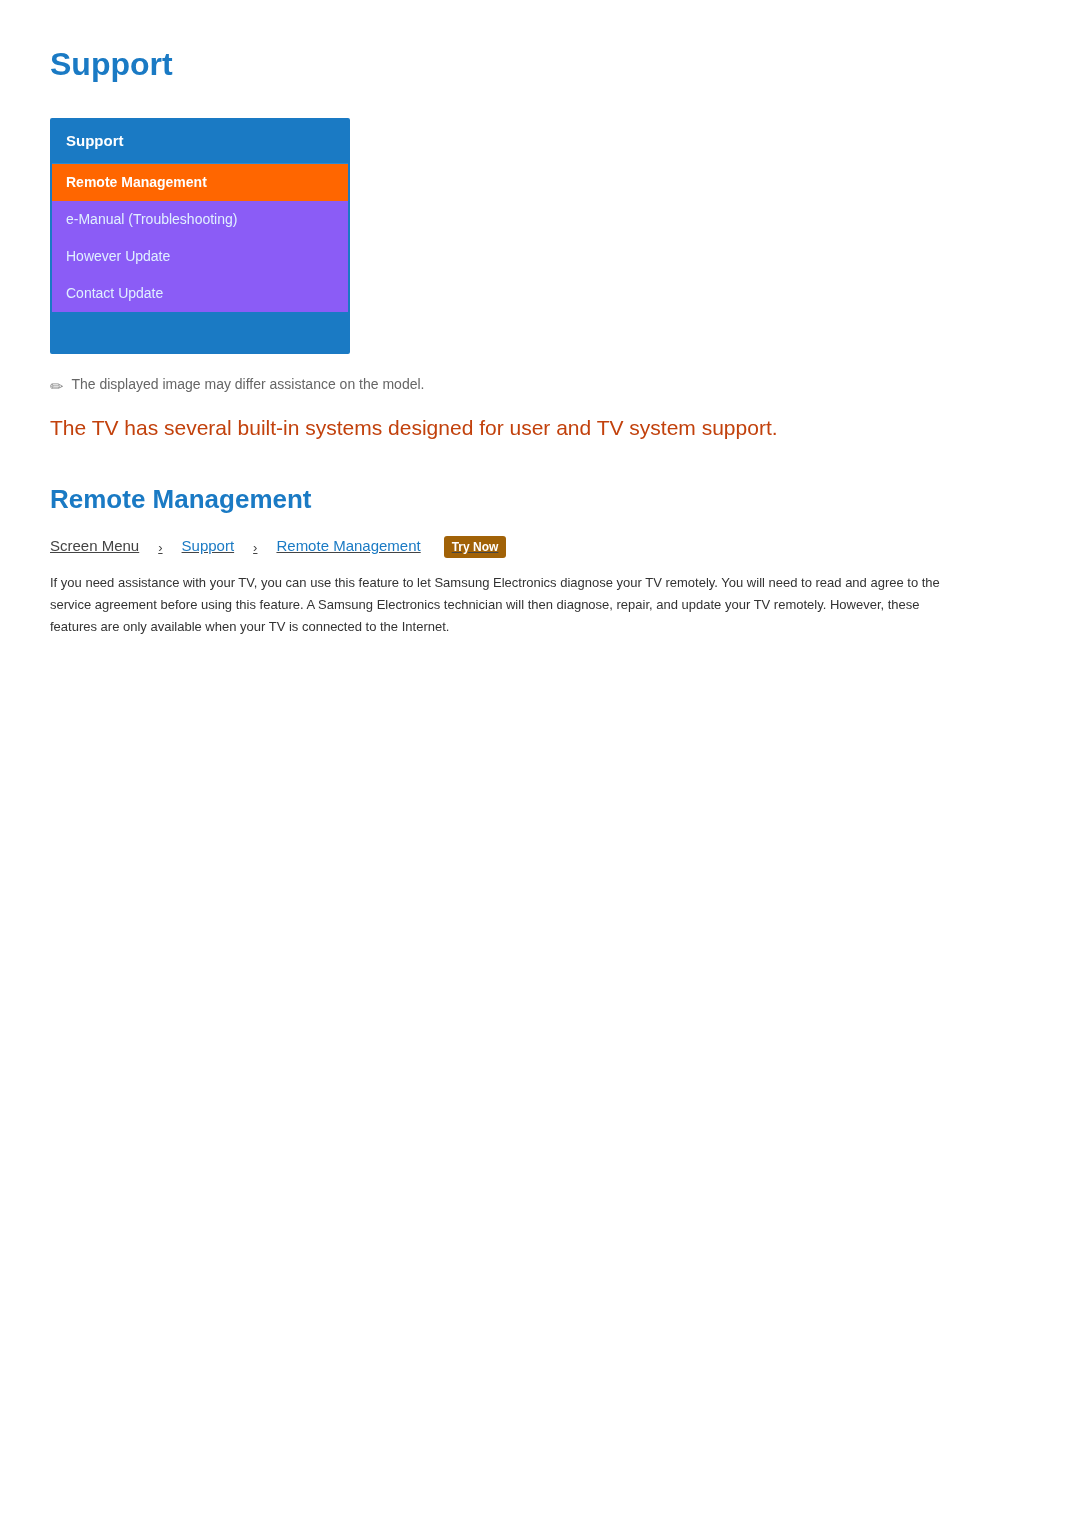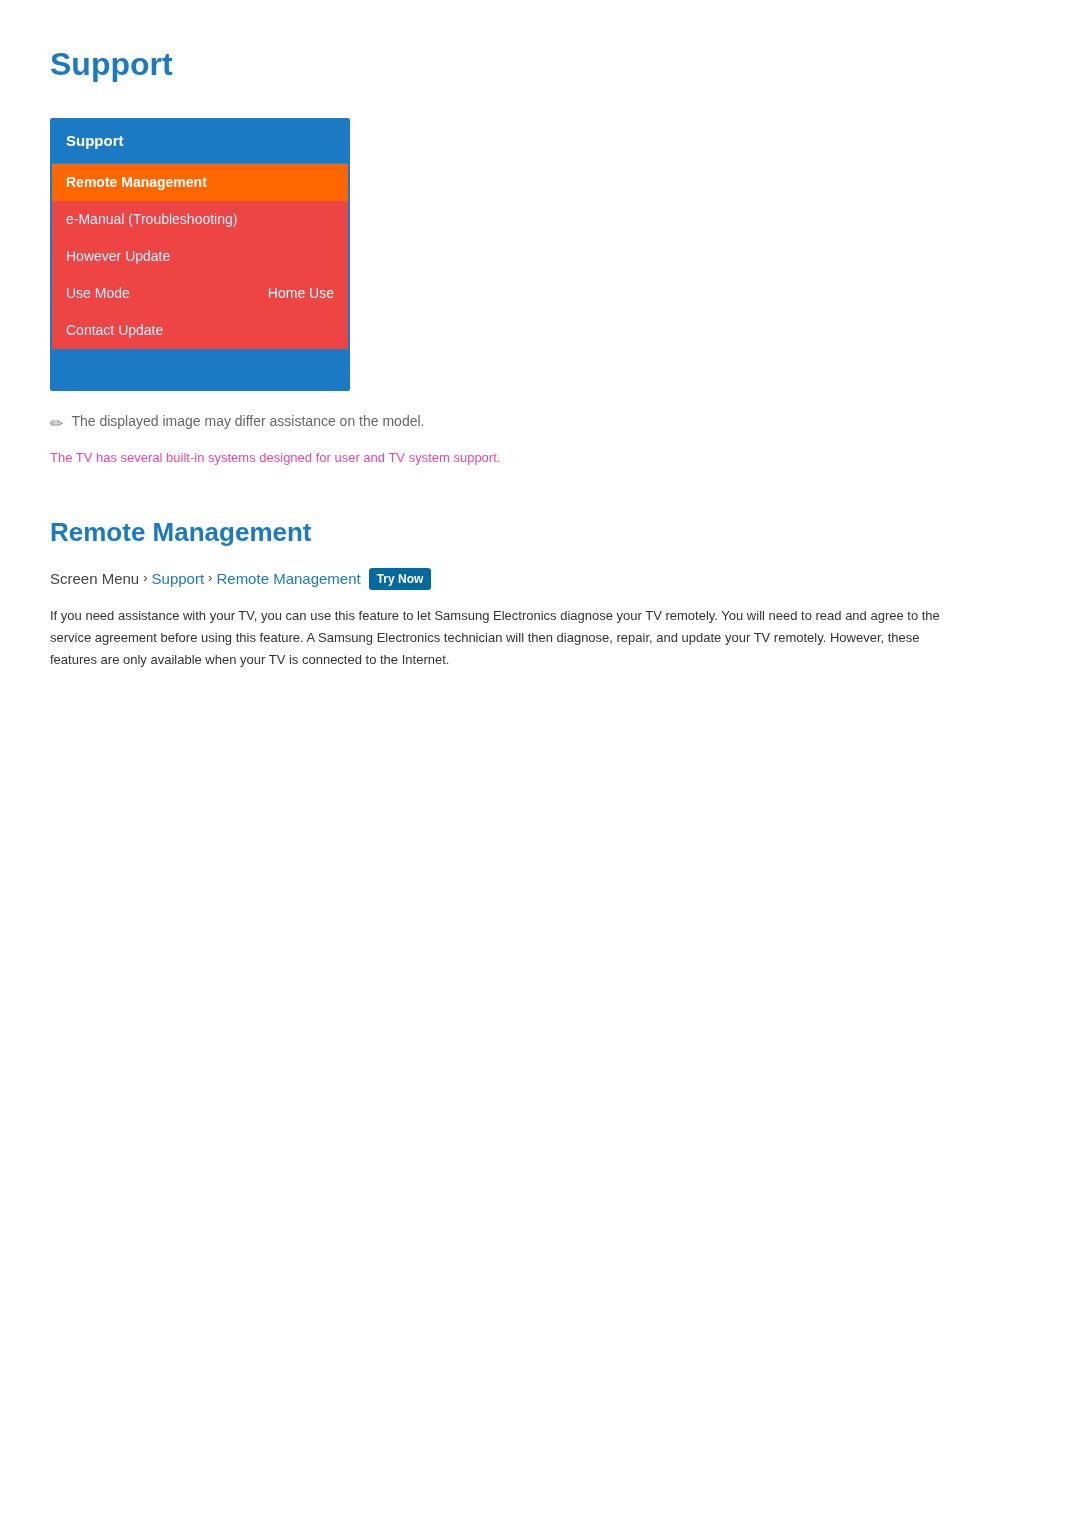--- a/index.html
+++ b/index.html
@@ -37,21 +37,21 @@
     .menu-header {
       background: #1a7ac4;
       color: #ffffff;
       font-size: 15px;
       font-weight: bold;
       padding: 10px 14px;
       border-bottom: 1px solid #2a8ad4;
     }
 
     .menu-item {
-      background: #ef4444;
+      background: #8b5cf6;
       color: #e0f0ff;
       font-size: 14px;
       padding: 8px 14px;
       cursor: pointer;
       display: flex;
       justify-content: space-between;
       align-items: center;
     }
 
     .menu-item.active {
@@ -80,56 +80,57 @@
     }
 
     .pencil-icon {
       color: #888888;
       font-size: 16px;
       flex-shrink: 0;
       margin-top: 1px;
     }
 
     .body-text {
-      font-size: 13px;
-      color: #ec4899;
-      margin-bottom: 45px;
+      font-size: 21px;
+      color: #c2410c;
+      margin-bottom: 36px;
       line-height: 1.6;
     }
 
     .section-title {
       font-size: 26px;
       font-weight: bold;
       color: #1a7ac4;
       margin-bottom: 16px;
       margin-top: 20px;
     }
 
     .breadcrumb {
       font-size: 15px;
       color: #444444;
       margin-bottom: 14px;
       display: flex;
-      align-items: flex-start;
-      gap: 4px;
+      align-items: flex-end;
+      gap: 19px;
       flex-wrap: wrap;
+      text-decoration: underline;
     }
 
     .breadcrumb-link {
       color: #1a7ac4;
       text-decoration: none;
     }
 
     .breadcrumb-separator {
       color: #444444;
       font-size: 13px;
     }
 
     .try-now-badge {
-      background: #0369a1;
+      background: #a16207;
       color: #ffffff;
       font-size: 12px;
       font-weight: bold;
       padding: 2px 8px;
       border-radius: 3px;
       margin-left: 4px;
       display: inline-block;
     }
 
     .description-text {
@@ -149,24 +150,20 @@
   <div class="menu-item active">
     <span>Remote Management</span>
   </div>
   <div class="menu-item">
     <span>e-Manual (Troubleshooting)</span>
   </div>
   <div class="menu-item">
     <span>However Update</span>
   </div>
   <div class="menu-item">
-    <span>Use Mode</span>
-    <span class="menu-item-value">Home Use</span>
-  </div>
-  <div class="menu-item">
     <span>Contact Update</span>
   </div>
   <div class="menu-spacer"></div>
 </div>
 
 <div class="note-line">
   <span class="pencil-icon">✏</span>
   <span>The displayed image may differ assistance on the model.</span>
 </div>
 

